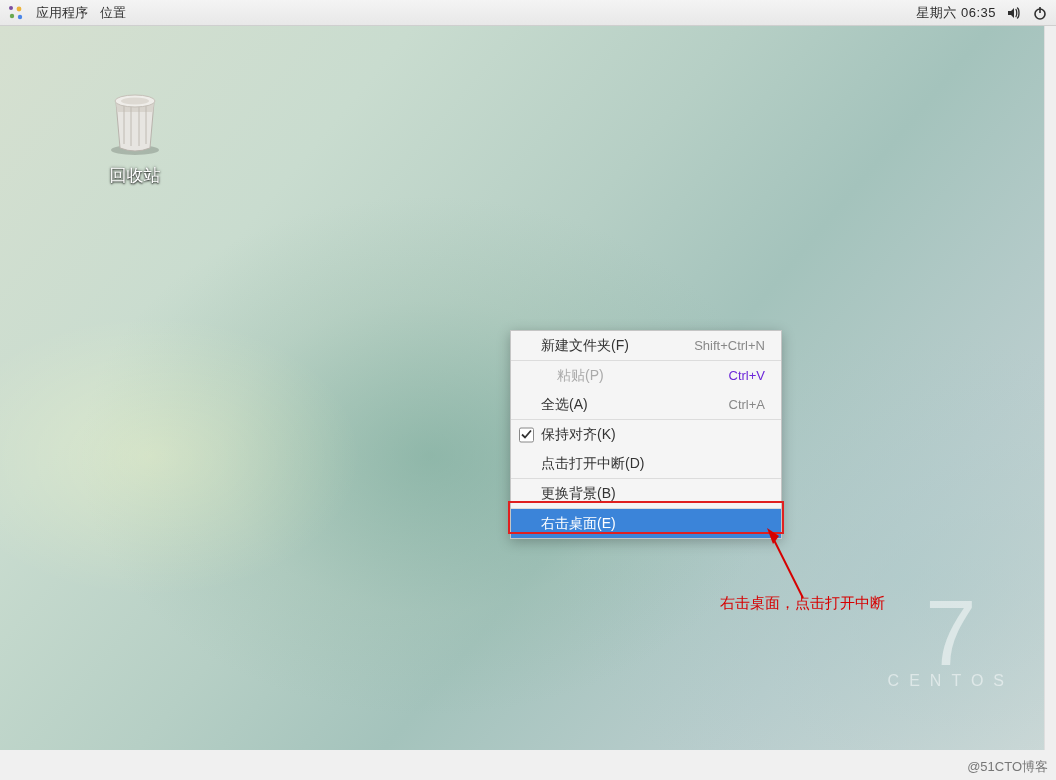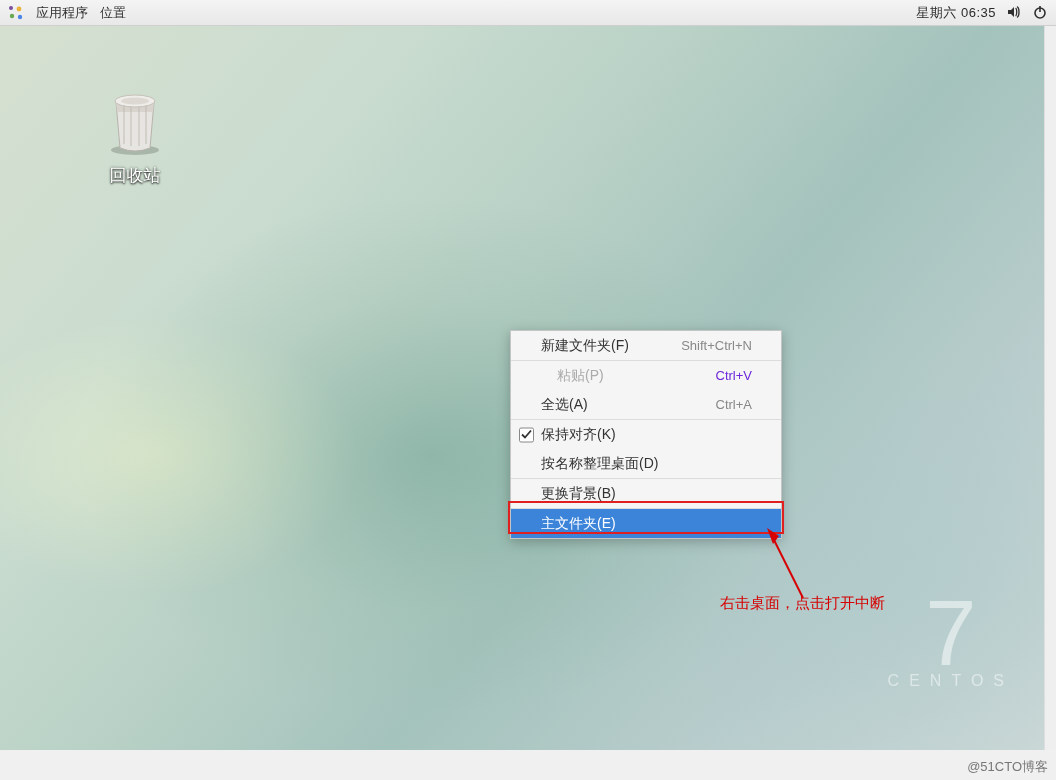--- a/index.html
+++ b/index.html
@@ -38,20 +38,21 @@
       height: 16px;
     }
     .panel-item {
       font-size: 13px;
       color: #333;
       cursor: default;
     }
     .panel-right {
       margin-left: auto;
       display: flex;
+      align-items: center;
       gap: 10px;
     }
     .panel-time {
       font-size: 13px;
       color: #2a2a2a;
       letter-spacing: 0.5px;
     }
     .panel-icon {
       width: 16px;
       height: 16px;
@@ -93,21 +94,21 @@
       background: #f5f5f5;
       border: 1px solid #c5c5c5;
       box-shadow: 0 3px 12px rgba(0,0,0,0.25);
       font-size: 14px;
       color: #333;
     }
     .menu-row {
       display: flex;
       align-items: center;
       height: 29px;
-      padding: 0 29px 0 30px;
+      padding: 0 16px 0 30px;
       position: relative;
     }
     .menu-row .shortcut {
       margin-left: auto;
       color: #888;
       font-size: 13px;
     }
     .menu-row.disabled {
       color: #aaa;
       margin-left: 16px;
@@ -266,29 +267,29 @@
     <div class="menu-separator"></div>
     <div class="menu-row">
       <span class="menu-check">
         <svg width="11" height="11" viewBox="0 0 11 11">
             <path d="M1 5 L4 8 L10 1" stroke="#333" stroke-width="1.8" fill="none"></path>
           </svg>
       </span>
       <span>保持对齐(K)</span>
     </div>
     <div class="menu-row">
-      <span>按名称整理桌面(D)</span>
+      <span>点击打开中断(D)</span>
     </div>
     <div class="menu-separator"></div>
     <div class="menu-row">
       <span>更换背景(B)</span>
     </div>
     <div class="menu-separator"></div>
     <div class="menu-row highlight">
-      <span>主文件夹(E)</span>
+      <span>右击桌面(E)</span>
     </div>
   </div>
 
   <div class="highlight-border" style="left:508px; top:475px; width:276px; height:33px;"></div>
 
   <svg class="arrow-svg" style="left:765px; top:500px;" width="50" height="80">
     <line x1="38" y1="72" x2="7" y2="10" stroke="#d60000" stroke-width="2"></line>
     <polygon points="2,2 14,10 8,18" fill="#d60000"></polygon>
   </svg>
 

